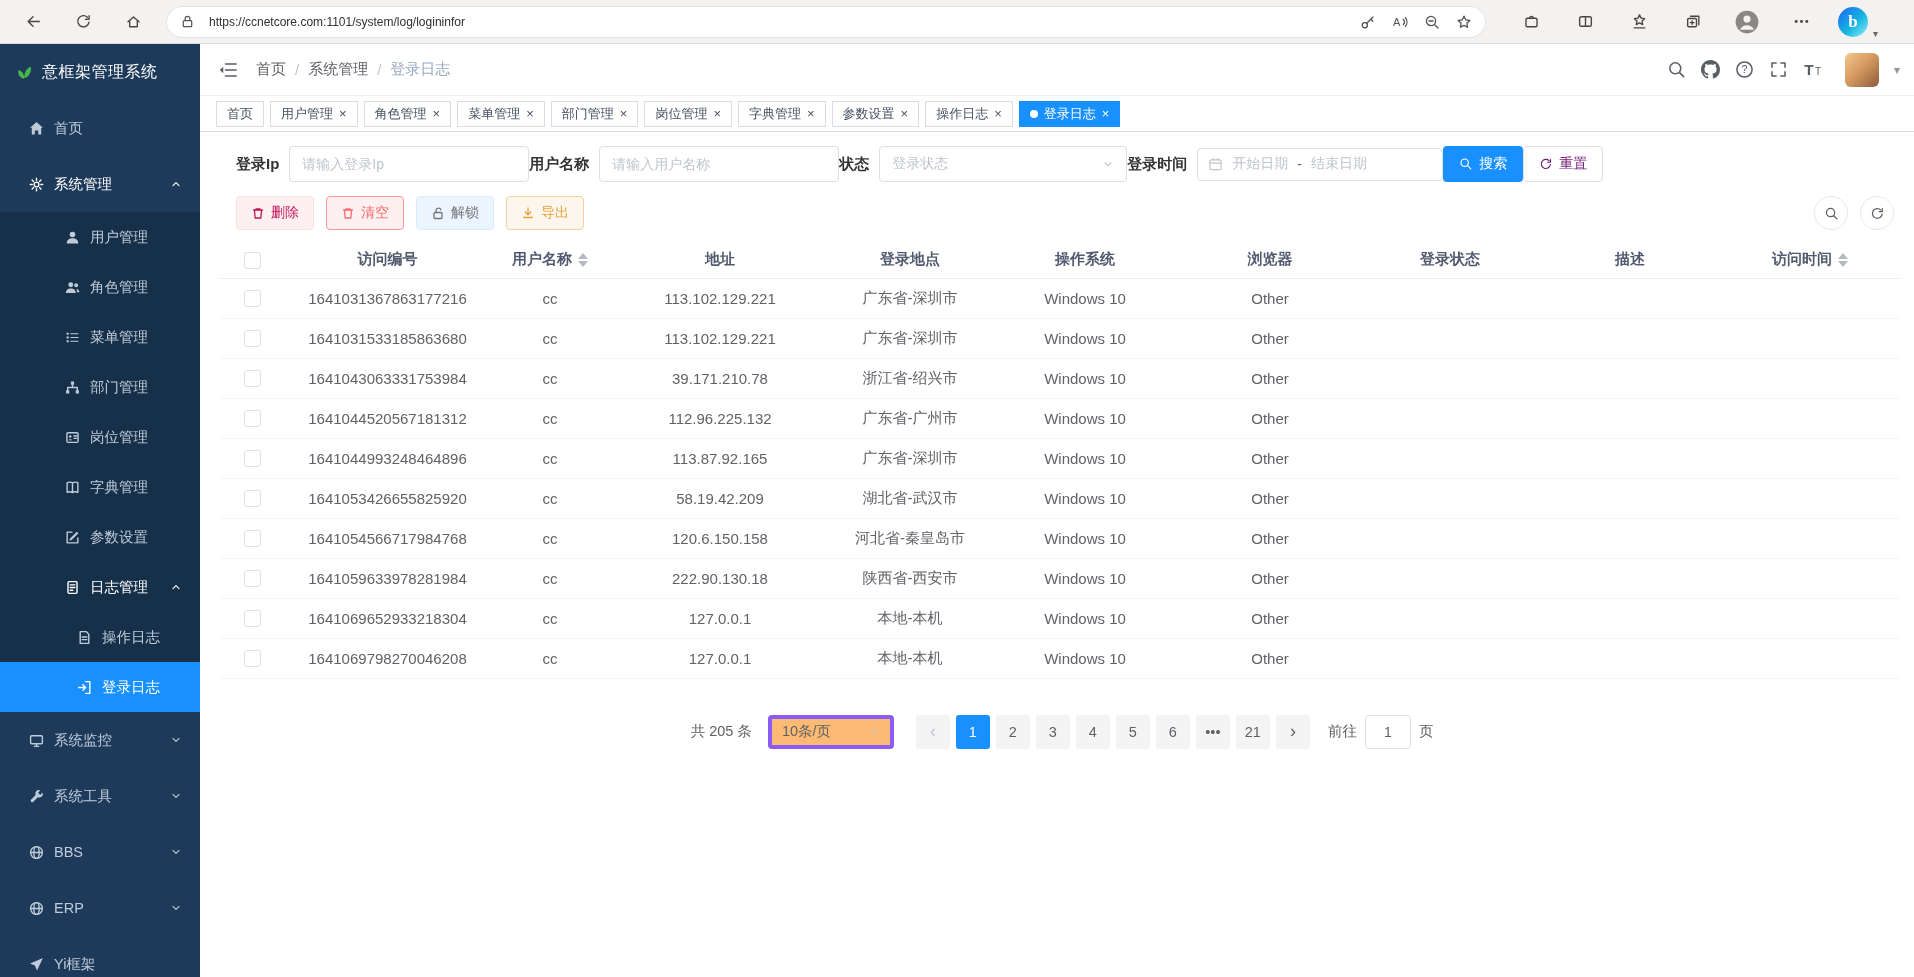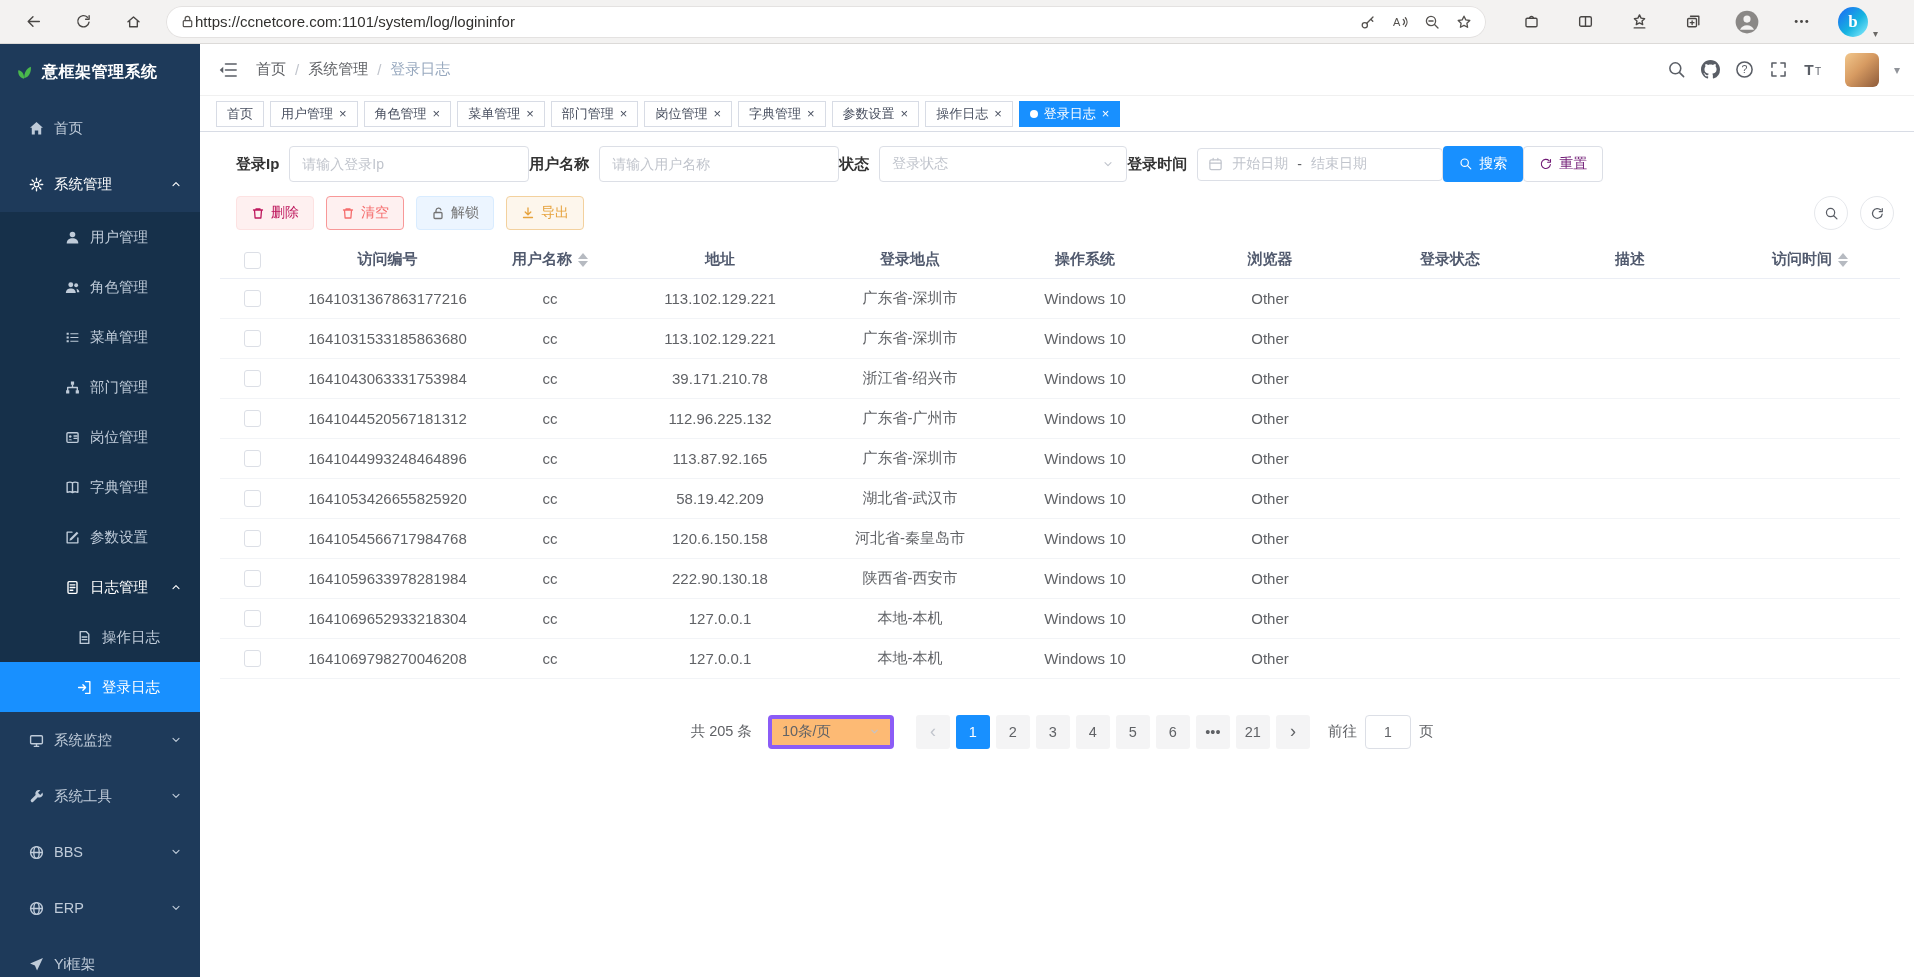--- a/index.html
+++ b/index.html
@@ -12,33 +12,33 @@
 
   
   .chrome{height:44px;background:#f3f2f1;border-bottom:1px solid #dcdad8;display:flex;align-items:center;
           padding:0 10px 0 16px;flex:0 0 auto}
   .chr-btn{width:34px;height:34px;border-radius:6px;display:flex;align-items:center;justify-content:center;
            color:#494745;cursor:pointer;flex:0 0 auto;margin-right:16px}
   .url-bar{width:1320px;height:32px;background:#fff;border-radius:16px;box-shadow:inset 0 0 0 1px #e4e2e1;
            display:flex;align-items:center;padding:0 14px;margin-right:0;cursor:text}
   .url-ic{color:#55524f;display:flex;align-items:center;margin-left:16px;cursor:pointer}
   .url-ic.first{margin-left:0}
-  .url-text{flex:1;font-size:15px;color:#31302e;margin-left:0;white-space:nowrap;overflow:hidden}
+  .url-text{flex:1;font-size:12px;color:#31302e;margin-left:14px;white-space:nowrap;overflow:hidden}
   .chrome-right{display:flex;align-items:center;gap:20px;margin-left:28px}
   .chrome-right .chr-btn{margin-right:0}
   .bing{width:30px;height:30px;border-radius:50%;background:linear-gradient(135deg,#1e66f5 0%,#16b3e0 55%,#8ff0ff 100%);
         color:#fff;display:flex;align-items:center;justify-content:center;font-weight:bold;font-size:17px;
         font-family:"Liberation Serif","DejaVu Serif",serif;position:relative;cursor:pointer}
   .bing .bcaret{position:absolute;right:-10px;bottom:-2px;color:#6b6966;font-size:10px}
 
   
   .app{flex:1;display:flex;min-height:0}
   .sidebar{width:200px;background:#1e3a5a;color:#bfcbd9;flex:0 0 auto;overflow:hidden}
   .logo{height:56px;display:flex;align-items:center;gap:10px;padding-left:16px}
-  .logo-text{color:#fff;font-weight:bold;font-size:16px;letter-spacing:.5px}
+  .logo-text{color:#fff;font-weight:normal;font-size:16px;letter-spacing:.5px}
   .menu-item{height:56px;display:flex;align-items:center;gap:10px;font-size:14.5px;cursor:pointer;
              padding-left:28px;position:relative;white-space:nowrap}
   .submenu{background:#16304a}
   .submenu .menu-item{height:50px;padding-left:64px}
   .submenu .menu-item.lvl3{padding-left:76px}
   .menu-item.selected{background:#1890ff;color:#fff}
   .menu-item.parent-active{color:#fff}
   .mi-icon{width:16px;height:16px;display:flex;align-items:center;justify-content:center;flex:0 0 auto}
   .mi-caret{margin-left:auto;margin-right:18px;display:flex}
   .mi-caret.down svg{transform:rotate(180deg)}

